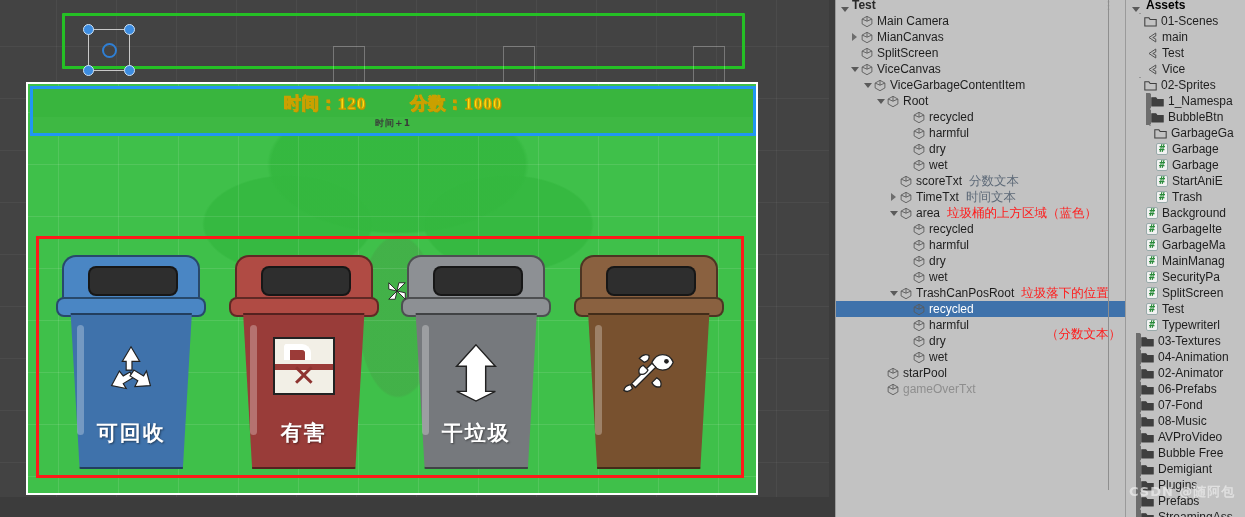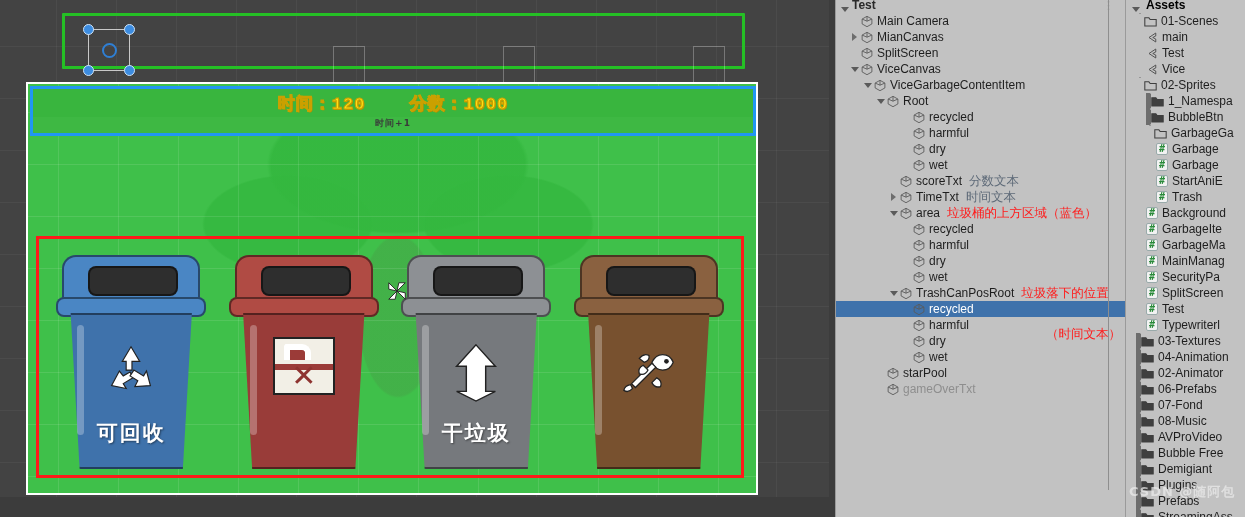--- a/index.html
+++ b/index.html
@@ -86,21 +86,21 @@
     position:absolute; left:2px; top:2px; width:726px; height:50px;
     border:3px solid #2196f3;
     background:#3eb843;
   }
   .hud-inner{
     position:absolute; left:0; right:0; top:0; height:28px;
     background:#39b53e;
     display:flex; align-items:center; justify-content:center; gap:44px;
   }
   .hud-text{
-    font-family:Liberation Mono, monospace;
+    font-family:Liberation Serif, serif;
     font-weight:bold; font-size:17px; letter-spacing:1px;
     color:#ffe016;
     -webkit-text-stroke:1px #caa000;
     text-shadow:1px 1px 0 #b98d00;
   }
   .hud-sub{
     position:absolute; left:0; right:0; top:28px;
     text-align:center; font-size:9px; font-weight:bold;
     color:#3a3a3a; letter-spacing:1px;
     font-family:"DejaVu Sans",sans-serif;
@@ -314,20 +314,21 @@
           <div class="bin b-harmful">
             <div class="lid"></div>
             <div class="brim"></div>
             <div class="body"></div>
             <div class="gloss"></div>
             <div class="harmful-sign">
               <div class="plug"></div>
               <div class="bar"></div>
               <div class="xm">✕</div>
             </div>
+            <div class="label">有害</div>
           </div>
 
           <div class="bin b-dry">
             <div class="lid"></div>
             <div class="brim"></div>
             <div class="body"></div>
             <div class="gloss"></div>
             <svg class="icon" viewBox="0 0 64 64">
               <path d="M32 4 L52 26 L42 26 L42 52 L52 52 L32 62 L12 52 L22 52 L22 26 L12 26 Z" fill="#fff" stroke="#222" stroke-width="1.5"></path>
             </svg>
@@ -832,13 +833,13 @@
             <path d="M1 2 h5 l1.6 2 H15 v8 H1 Z" fill="#3f3f3f" stroke="#3f3f3f" stroke-width="1.3"></path>
           </svg>
           <span>StreamingAss</span>
         </div>
       </div>
     <div class="watermark">CSDN @随阿包</div>
   </div>
 
 </div>
 
-<div class="ann2" style="left:1046px; top:326px;">（时间文本）</div>
+<div class="ann2" style="left:1046px; top:326px;">（分数文本）</div>
 
 </body></html>

